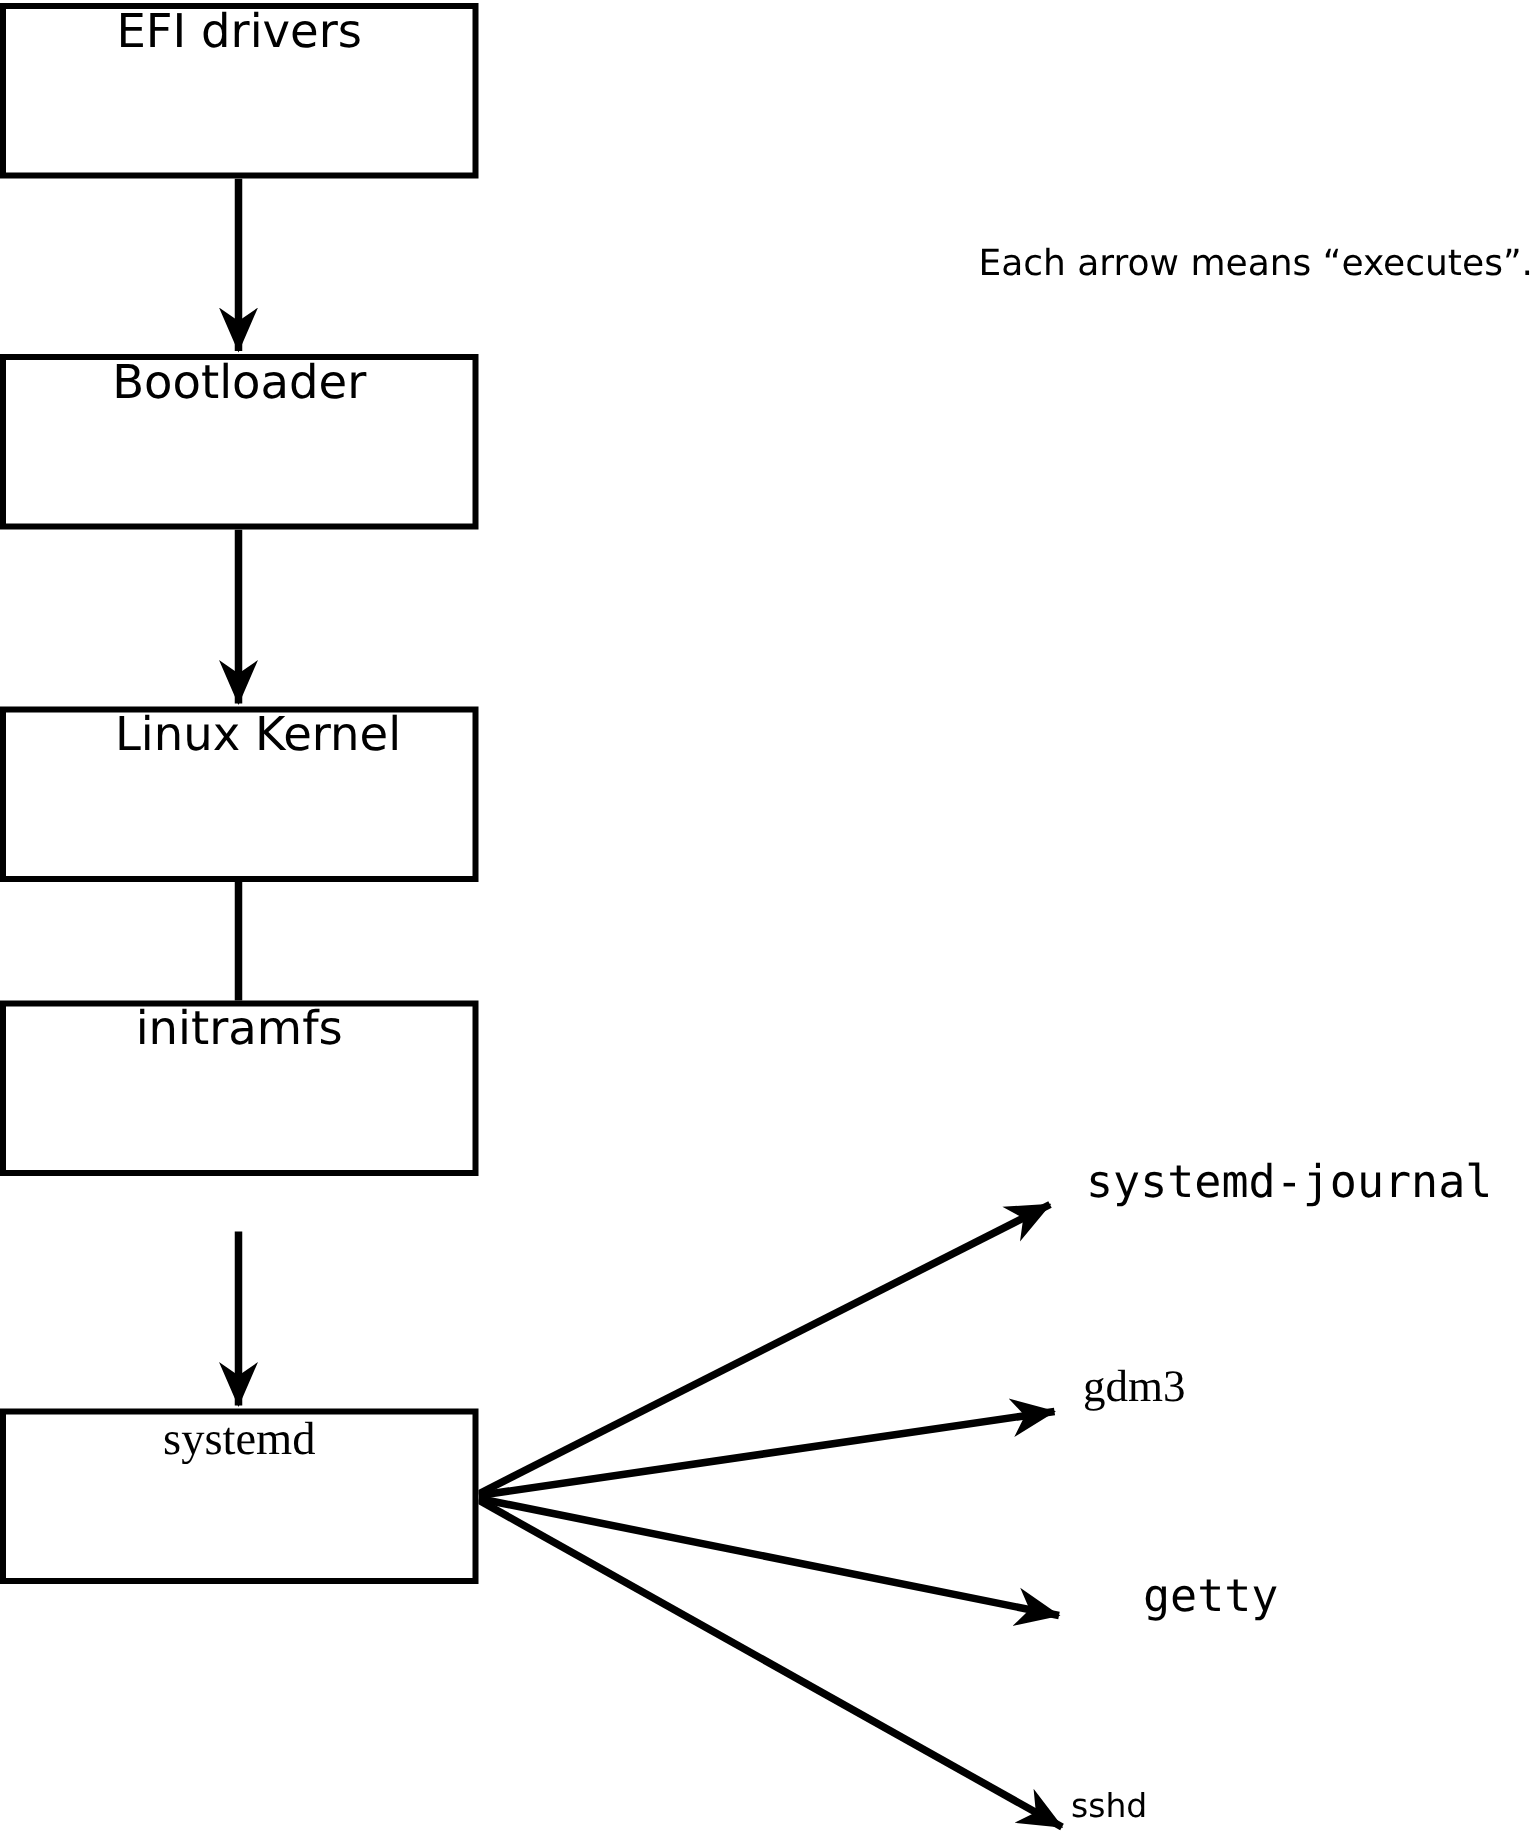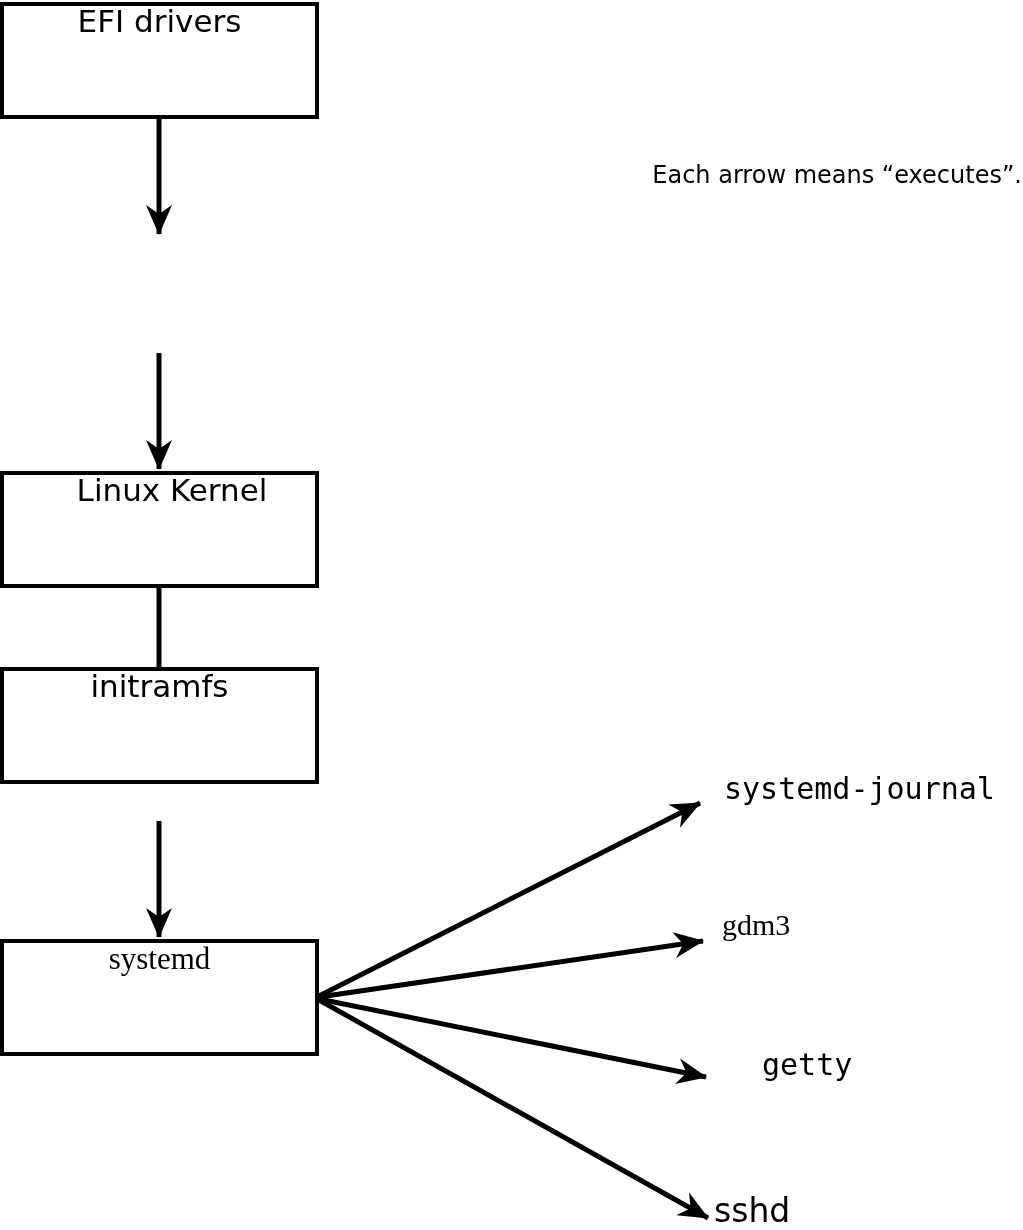--- a/index.html
+++ b/index.html
@@ -58,21 +58,21 @@
     position: absolute;
     white-space: nowrap;
     line-height: 1.15;
   }
   .proc.mono {
     font-family: "DejaVu Sans Mono", monospace;
     font-size: 30px;
   }
   .proc.sans {
     font-family: "DejaVu Sans", sans-serif;
-    font-size: 33px;
+    font-size: 22px;
   }
   #proc-journal { left: 724px; top: 772px; }
   #proc-gdm3    { left: 722px; top: 908px; font-family: Liberation Serif, serif; }
   #proc-getty   { left: 722px; top: 1048px; margin-left: 40px; }
   #proc-sshd    { left: 714px; top: 1192px; }
 </style>
 </head>
 <body>
 
 <div id="canvas">
@@ -91,20 +91,23 @@
 
     <line x1="319" y1="996" x2="700" y2="803" stroke="#000000" stroke-width="5" marker-end="url(#ah)"></line>
     <line x1="319" y1="997" x2="703" y2="941" stroke="#000000" stroke-width="5" marker-end="url(#ah)"></line>
     <line x1="319" y1="999" x2="706" y2="1077" stroke="#000000" stroke-width="5" marker-end="url(#ah)"></line>
     <line x1="319" y1="1000" x2="708" y2="1218" stroke="#000000" stroke-width="5" marker-end="url(#ah)"></line>
   </svg>
 
   <div class="node" id="node-efi">
     <span class="node-label">EFI drivers</span>
   </div>
+  <div class="node" id="node-boot">
+    <span class="node-label">Bootloader</span>
+  </div>
   <div class="node" id="node-kernel">
     <span class="node-label">Linux Kernel</span>
   </div>
   <div class="node" id="node-initramfs">
     <span class="node-label">initramfs</span>
   </div>
   <div class="node" id="node-systemd">
     <span class="node-label">systemd</span>
   </div>
 

